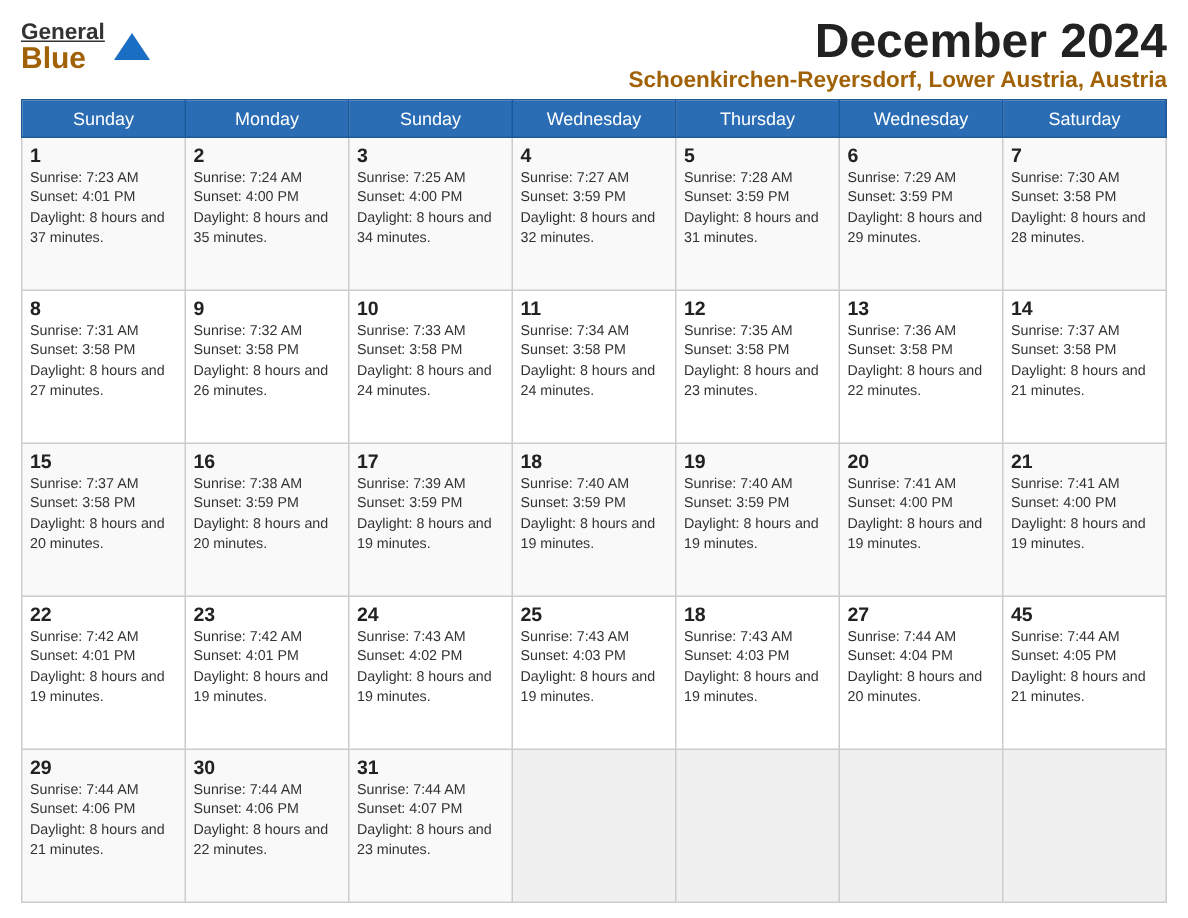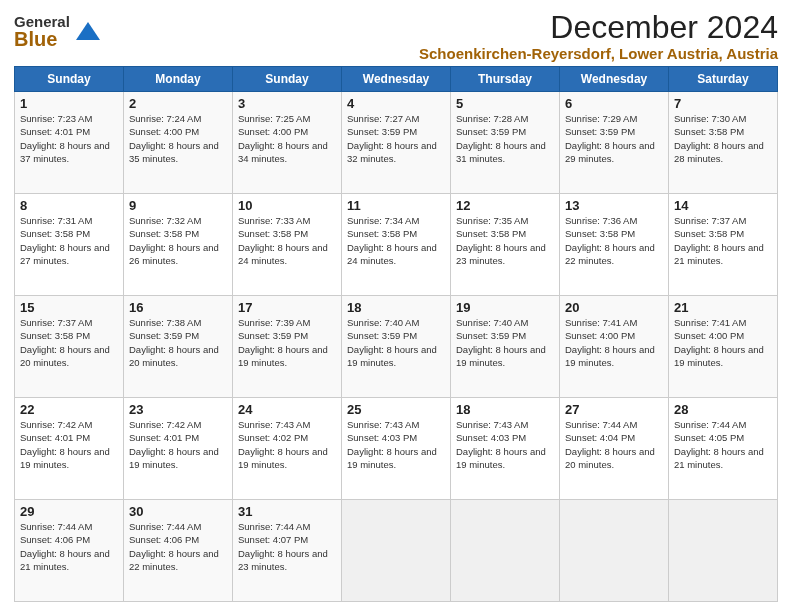--- a/index.html
+++ b/index.html
@@ -30,56 +30,57 @@
     }
     .logo-text {
       display: flex;
       flex-direction: column;
       line-height: 1;
     }
     .logo-general {
       font-size: 15px;
       font-weight: bold;
       color: #333;
+      text-decoration: underline;
     }
     .logo-blue {
       font-size: 20px;
       font-weight: bold;
       color: #a16207;
     }
     .logo-icon {
       width: 28px;
       height: 28px;
       margin-left: 4px;
     }
     .title-block {
       text-align: right;
     }
     .month-title {
       font-size: 32px;
-      font-weight: normal;
+      font-weight: bold;
       color: #222;
       line-height: 1.1;
     }
     .location-title {
       font-size: 15px;
       font-weight: bold;
       color: #a16207;
     }
     .calendar {
       width: 100%;
       border-collapse: collapse;
       flex: 1;
       font-size: 10.5px;
     }
     .calendar thead tr th {
       background-color: #2a6db5;
       color: #fff;
       font-size: 12px;
-      font-weight: bold;
+      font-weight: normal;
       text-align: center;
       padding: 5px 20px;
       border: 1px solid #1a5a9a;
     }
     .calendar tbody tr td {
       border: 1px solid #ccc;
       vertical-align: top;
       padding: 4px 5px;
       background: #fff;
       width: calc(100% / 7);
@@ -356,21 +357,21 @@
         </td>
           <td>
           <span class="day-number">27</span>
           <div class="day-info">
             Sunrise: 7:44 AM<br>
             Sunset: 4:04 PM<br>
             Daylight: 8 hours and 20 minutes.
           </div>
         </td>
           <td>
-          <span class="day-number">28</span>
+          <span class="day-number">45</span>
           <div class="day-info">
             Sunrise: 7:44 AM<br>
             Sunset: 4:05 PM<br>
             Daylight: 8 hours and 21 minutes.
           </div>
         </td>
         </tr>
         <tr>
           <td>
           <span class="day-number">29</span>

